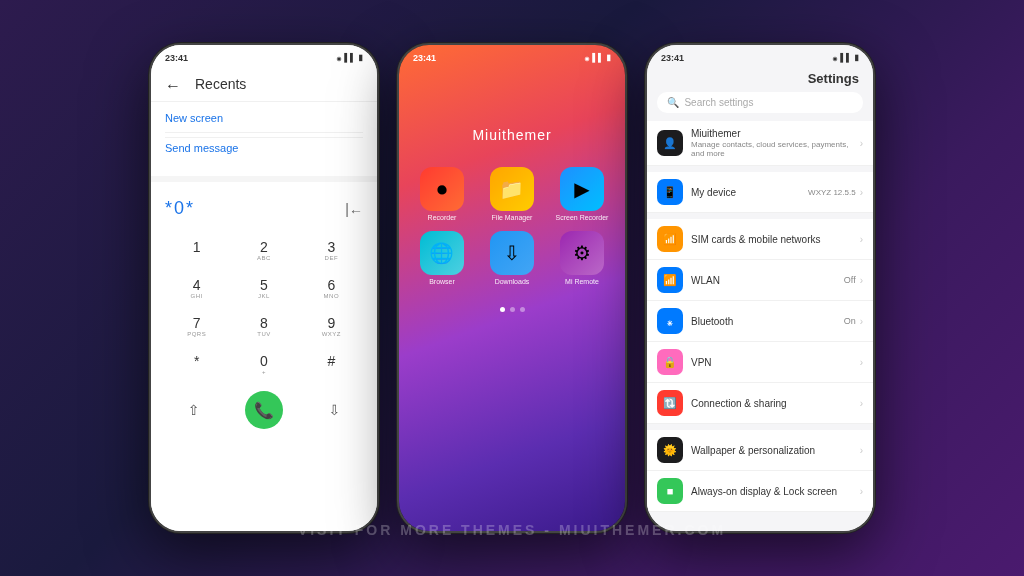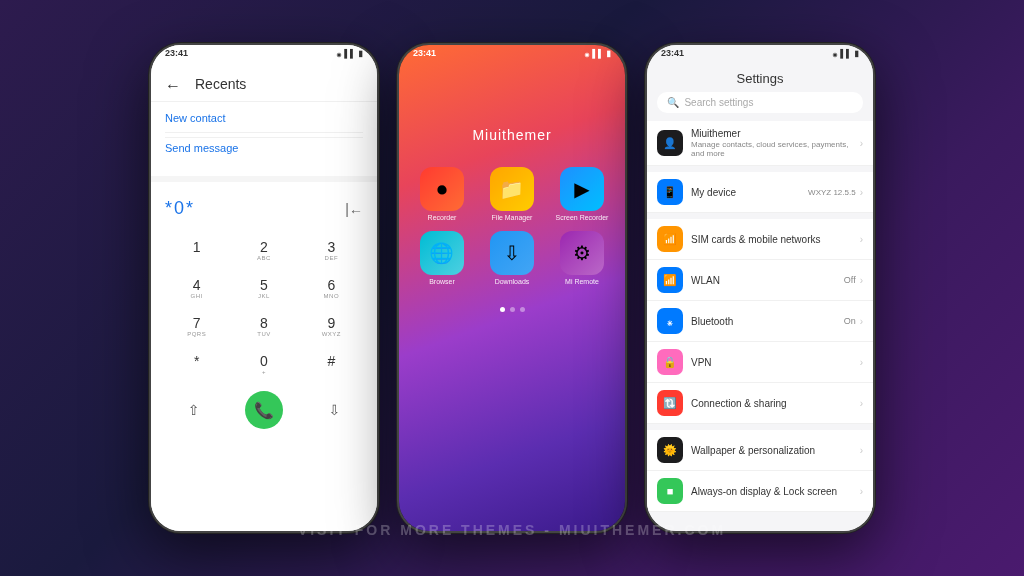--- a/index.html
+++ b/index.html
@@ -42,21 +42,21 @@
       position: relative;
       box-shadow: 0 0 0 1px #222, 0 20px 60px rgba(0,0,0,0.6);
       display: flex;
       flex-direction: column;
     }
 
     
     .status-bar {
       height: 22px;
       display: flex;
-      align-items: flex-start;
+      align-items: center;
       justify-content: space-between;
       padding: 3px 14px 0;
       font-size: 9px;
       font-weight: 600;
       flex-shrink: 0;
       gap: 36px;
     }
     .status-bar .time { font-size: 9px; }
     .status-icons { display: flex; gap: 3px; align-items: center; font-size: 8px; }
 
@@ -175,23 +175,23 @@
     .app-remote { background: linear-gradient(135deg, #9c27b0, #ba68c8); }
     .home-dots { display: flex; gap: 5px; margin-top: 12px; }
     .dot { width: 5px; height: 5px; border-radius: 50%; background: rgba(255,255,255,0.4); }
     .dot.active { background: white; }
 
     
     .phone3 { background: #f5f5f7; }
     .phone3 .status-bar { background: #f5f5f7; color: #333; }
     .phone3-content { flex: 1; overflow: hidden; background: #f5f5f7; }
     .settings-title {
-      text-align: center;
+      text-align: right;
       font-size: 13px;
-      font-weight: 400;
+      font-weight: 700;
       color: #333;
       padding: 4px 14px 6px;
     }
     .search-bar {
       margin: 0 10px 8px;
       background: white;
       border-radius: 10px;
       padding: 5px 10px;
       display: flex;
       align-items: center;
@@ -248,21 +248,21 @@
       <span>▌▌</span>
       <span>▮</span>
     </div>
   </div>
   <div class="phone1-content">
     <div class="recents-header">
       <span class="back-arrow">←</span>
       <span class="recents-title">Recents</span>
     </div>
     <div class="recents-actions">
-      <a href="#">New contact</a>
+      <a href="#">New screen</a>
       <div class="recents-divider"></div>
       <div class="recents-divider"></div>
       <a href="#">Send message</a>
     </div>
     <div class="recents-divider" style="height:6px;background:#f5f5f5;"></div>
     <div class="dialpad-area">
       <div class="dialpad-display">
         <span class="dial-number">*0*</span>
         <span class="backspace">|←</span>
       </div>

